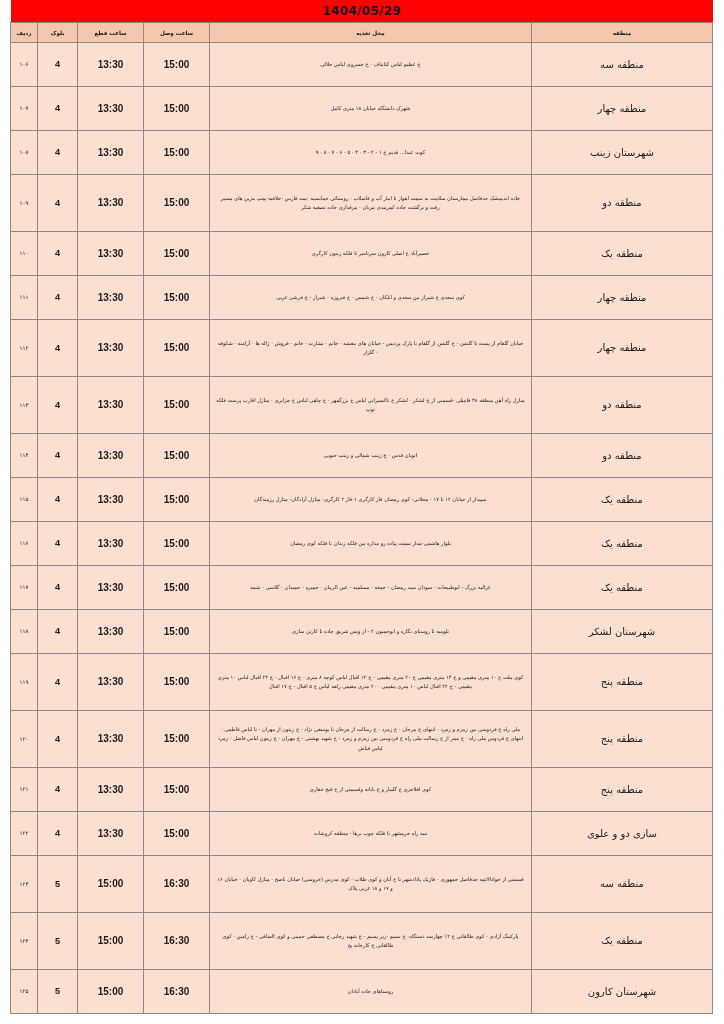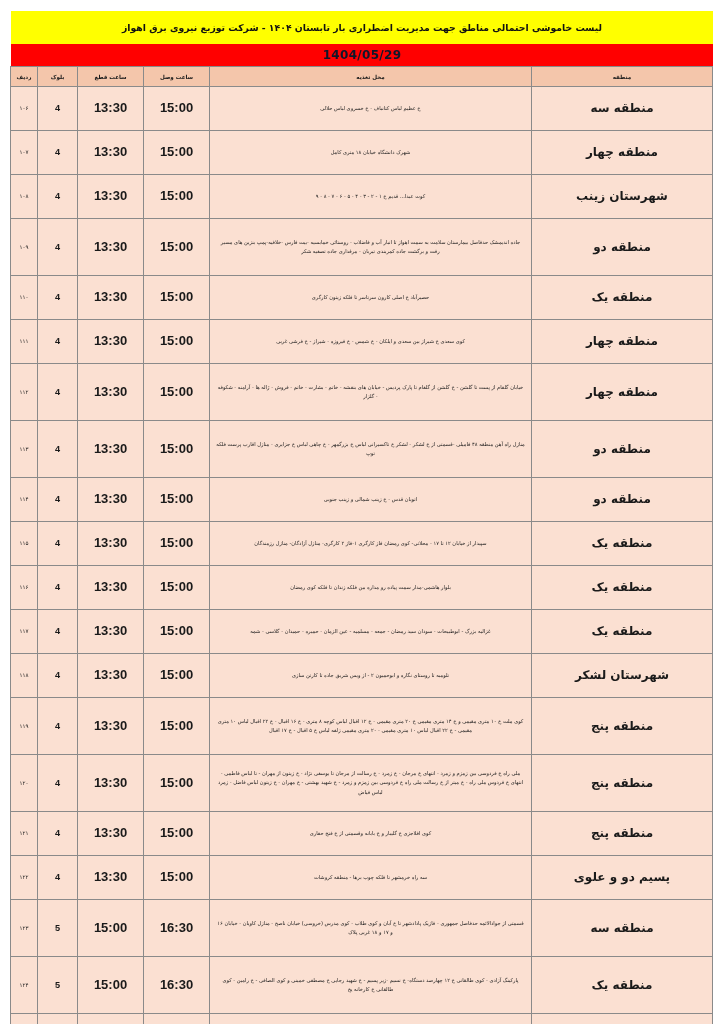--- a/index.html
+++ b/index.html
@@ -92,32 +92,32 @@
     padding: 1px 2px;
   }
   table.outage tbody td {
     text-align: center;
     font-size: 5.1px;
     line-height: 1.55;
     color: #1a1a1a;
     height: 39px;
   }
   table.outage tbody td.zone {
-    font-size: 12px;
-    font-weight: bold;
+    font-size: 10px;
+    font-weight: normal;
     text-align: center;
   }
   table.outage tbody td.addr {
     font-size: 5.15px;
     text-align: center;
     padding: 2px 6px;
     line-height: 1.75;
   }
   table.outage tbody td.time {
-    font-size: 13px;
+    font-size: 10px;
     font-weight: bold;
     direction: ltr;
     font-family: "Liberation Sans", sans-serif;
   }
   table.outage tbody td.block {
     font-size: 9.2px;
     font-weight: bold;
     direction: ltr;
     font-family: "Liberation Sans", sans-serif;
   }
@@ -125,23 +125,20 @@
     font-size: 5.6px;
     font-weight: normal;
   }
   table.outage tbody tr.tall td { height: 52px; }
 </style>
 </head>
 <body>
 
 <div class="page">
 
-  <div class="title-band">
-    <div class="title-text">لیست خاموشی احتمالی مناطق جهت مدیریت اضطراری بار تابستان ۱۴۰۴ - شرکت توزیع نیروی برق اهواز</div>
-  </div>
 
   <div class="date-band">
     <div class="date-text">1404/05/29</div>
   </div>
 
   <table class="outage">
     <colgroup>
       <col class="c-zone">
         <col class="c-addr">
         <col class="c-on">
@@ -282,21 +279,21 @@
         </tr>
         <tr>
           <td class="zone">منطقه پنج</td>
           <td class="addr">کوی افلاجزی خ گلیبار و خ بابانه وقسمتی از خ فتح حفاری</td>
           <td class="time">15:00</td>
           <td class="time">13:30</td>
           <td class="block">4</td>
           <td class="rownum">۱۲۱</td>
         </tr>
         <tr>
-          <td class="zone">پسیم دو و علوی</td>
+          <td class="zone">سازی دو و علوی</td>
           <td class="addr">سه راه خرمشهر تا فلکه چوب برها - منطقه کروشات</td>
           <td class="time">15:00</td>
           <td class="time">13:30</td>
           <td class="block">4</td>
           <td class="rownum">۱۲۲</td>
         </tr>
         <tr class="tall">
           <td class="zone">منطقه سه</td>
           <td class="addr">قسمتی از جوادالائمه حدفاصل جمهوری - فازیک پادادشهر تا خ آبان و کوی طلاب - کوی مدرس (خروسی) خیابان ناصح - منازل کاویان - خیابان ۱۶ و ۱۷ و ۱۸ غربی پلاک</td>
           <td class="time">16:30</td>

